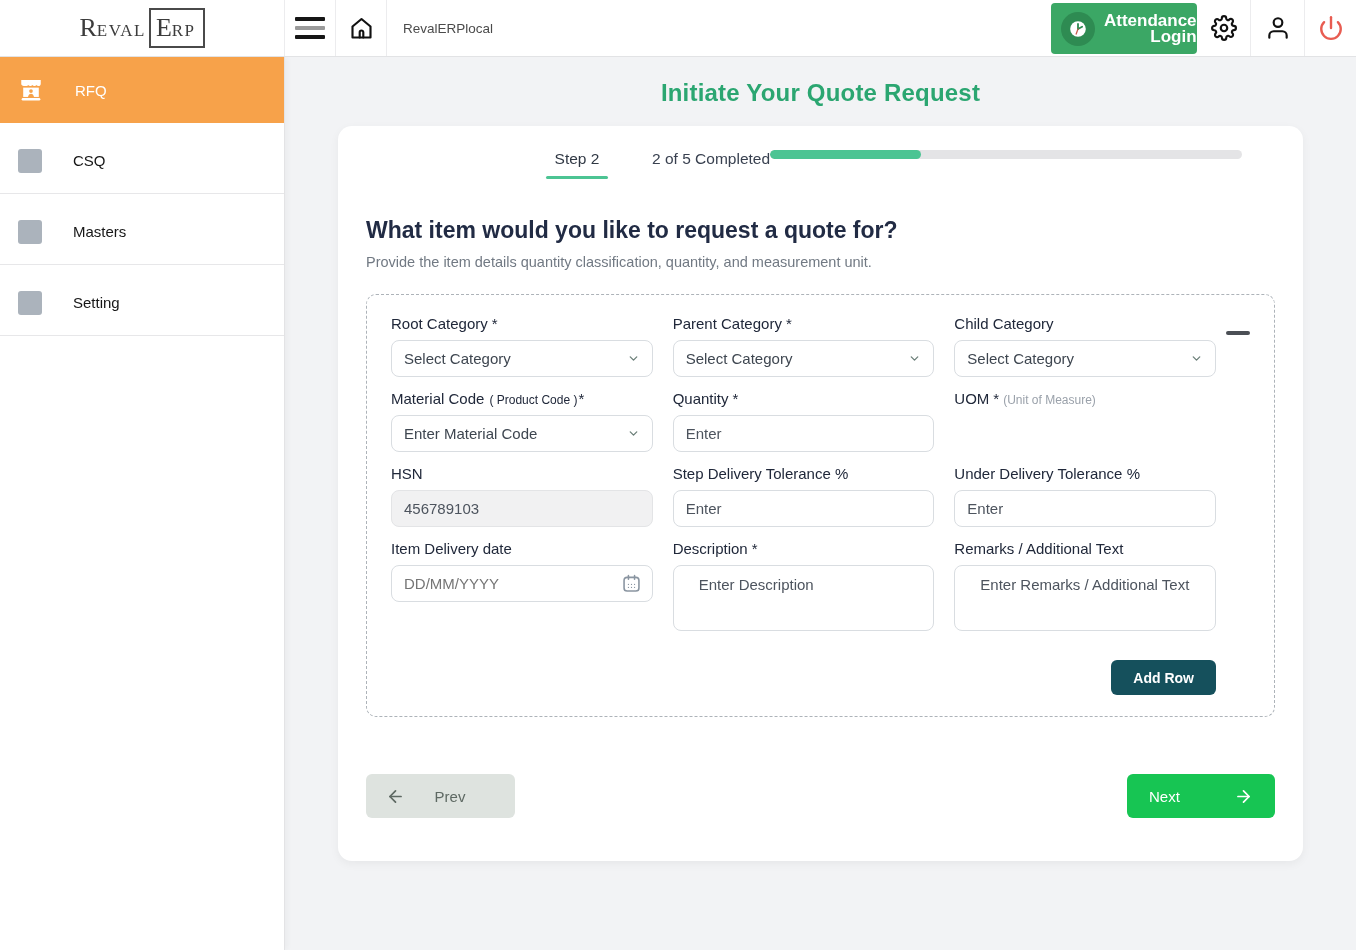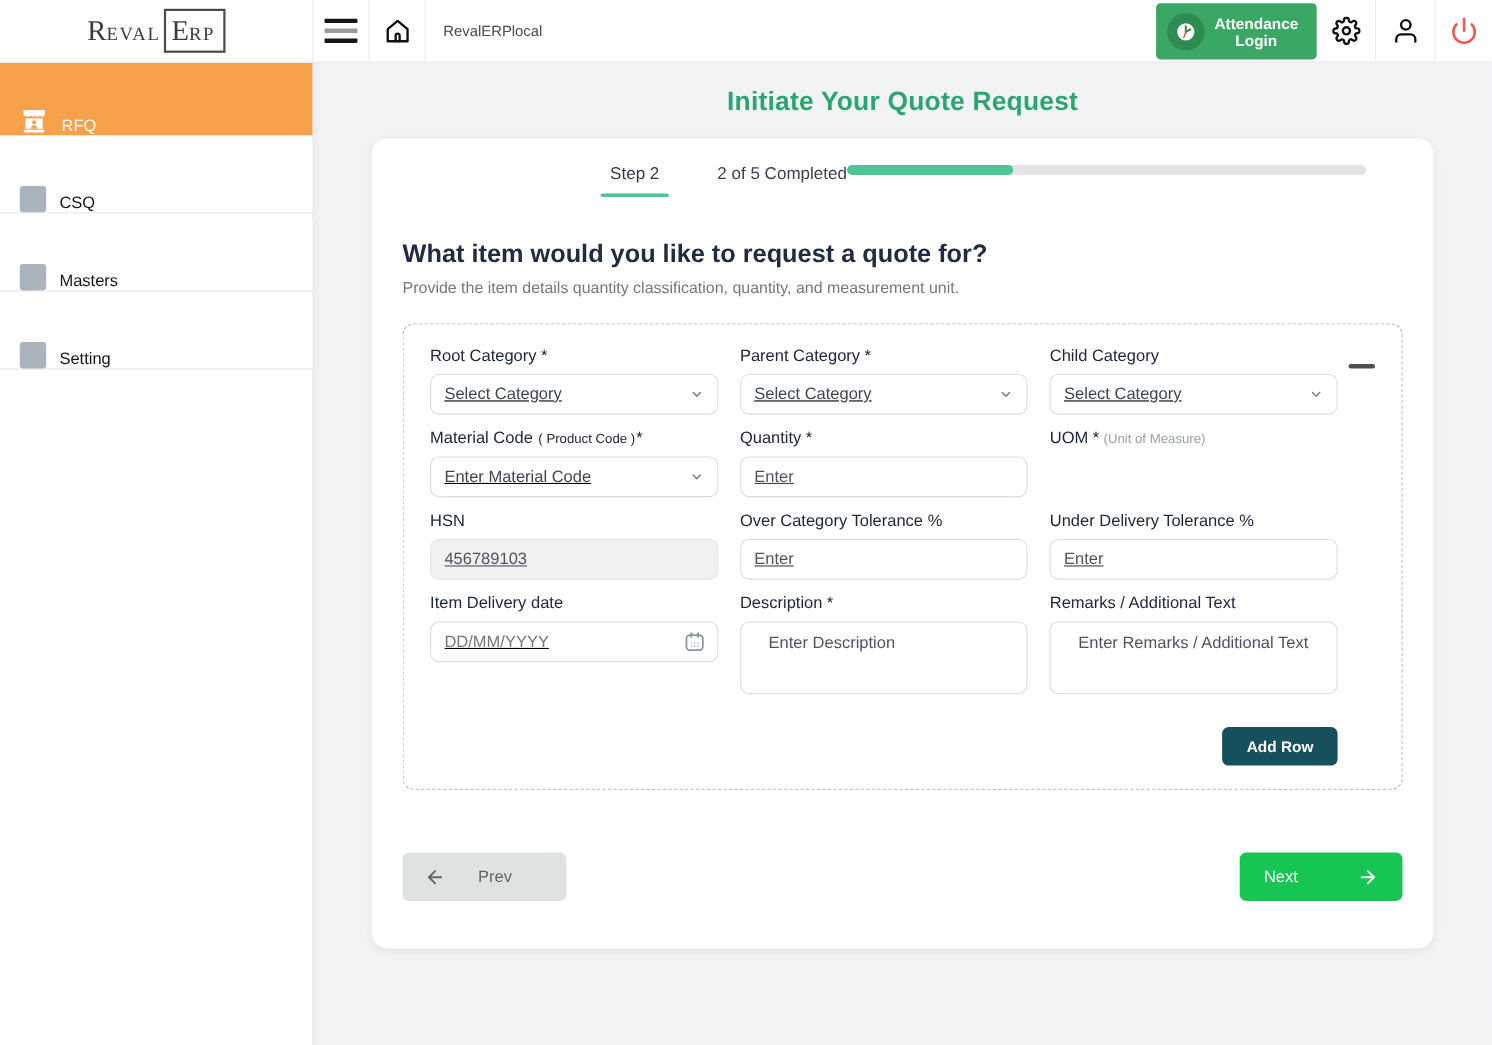--- a/index.html
+++ b/index.html
@@ -18,27 +18,27 @@
   .hbtn { width:50px; display:flex; align-items:center; justify-content:center; background:none; border:none; cursor:pointer; }
   .vsep { width:1px; background:#ECECEE; }
   .hamburger { display:flex; flex-direction:column; gap:5px; }
   .hamburger i { display:block; width:30px; height:4px; background:#161616; border-radius:1px; }
   .hamburger i.mid { background:#9A9A9A; }
   .workspace { display:flex; align-items:center; padding-left:16px; font-size:13.5px; color:#4B4B4B; }
   .topbar-right { margin-left:auto; display:flex; align-items:stretch; }
   .attn-btn { margin:3px 0; height:51px; width:146px; background:#3BA765; border:none; border-radius:4px;
               display:flex; align-items:center; gap:9px; padding:0 10px; cursor:pointer; }
   .attn-ic { width:34px; height:34px; border-radius:50%; background:#2E8B52; display:flex; align-items:center; justify-content:center; flex:0 0 auto; }
-  .attn-txt { color:#fff; font-size:14px; font-weight:700; line-height:16px; text-align:center; }
+  .attn-txt { color:#fff; font-size:17px; font-weight:700; line-height:16px; text-align:right; }
   .icon-cell { width:53px; display:flex; align-items:center; justify-content:center; background:none; border:none; cursor:pointer; }
 
   
   .sidebar { position:fixed; top:57px; left:0; bottom:0; width:285px; background:#fff;
              border-right:1px solid #E3E3E5; box-shadow:2px 0 6px rgba(0,0,0,.04); z-index:10; }
-  .side-item { height:66px; display:flex; align-items:flex-end; gap:12px; padding-left:18px;
+  .side-item { height:66px; display:flex; align-items:center; gap:31px; padding-left:18px;
                border-bottom:1px solid #E7E7E9; margin-bottom:5px; background:#fff; cursor:pointer; }
   .side-item .ph-ic { width:24px; height:24px; border-radius:3px; background:#ABB3BC; }
   .side-item .lbl { font-size:15px; color:#161616; font-weight:500; }
   .side-item.active { background:#F7A24A; border-bottom:none; }
   .side-item.active .lbl { color:#fff; }
 
   
   .main { margin-left:285px; height:893px; margin-top:57px; background:#F2F3F5; padding-top:22px; }
   .page-title { text-align:center; color:#2BA671; font-size:24px; font-weight:700; letter-spacing:.2px; }
   .card { width:965px; margin:19px auto 0; background:#fff; border-radius:14px;
@@ -57,21 +57,21 @@
   .q-desc { font-size:14.5px; color:#717983; margin-bottom:24px; }
 
   
   .item-block { border:1px dashed #ADB3B9; border-radius:10px; padding:20px 24px 21px; display:flex; }
   .fields-wrap { flex:1; }
   .fgrid { display:grid; grid-template-columns:repeat(3,1fr); column-gap:20px; row-gap:13px; }
   .field-label { font-size:15px; color:#20283A; font-weight:500; margin-bottom:8px; display:flex; align-items:baseline; }
   .field-label .req { margin-left:4px; color:#20283A; }
   .field-label .hint { font-size:12px; margin-left:5px; color:#20283A; }
   .field-label .hint.gray { color:#9AA1AA; margin-left:4px; }
-  .select, .text-input, .input-with-icon { height:37px; border:1px solid #D9DDE1; border-radius:8px; background:#fff;text-decoration:underline; }
+  .select, .text-input, .input-with-icon { height:37px; border:1px solid #D9DDE1; border-radius:8px; background:#fff; }
   .select { display:flex; align-items:center; justify-content:space-between; padding:0 12px; cursor:pointer; }
   .select .val { font-size:15px; color:#3E4650; }
   .text-input { width:100%; padding:12px 12px; font-size:15px; color:#3E4650; font-family:"Liberation Sans", sans-serif; outline:none; }
   .text-input::placeholder, .area-input::placeholder { color:#4D545E; opacity:1; }
   .text-input.readonly { background:#F1F1F2; border-color:#E3E4E6; color:#4D545E; }
   .input-with-icon { display:flex; align-items:center; padding:0 10px 0 0; }
   .input-with-icon input { flex:1; height:100%; border:none; background:none; outline:none; padding:0 12px;
                            font-size:15px; color:#3E4650; font-family:"Liberation Sans", sans-serif; }
   .area-input { width:100%; height:66px; border:1px solid #D9DDE1; border-radius:8px; resize:none;
                 padding:10px 25px; font-size:15px; color:#b91c1c; font-family:"Liberation Sans", sans-serif; outline:none; }
@@ -272,21 +272,21 @@
 
           <div>
             <div class="field-label">
                 <span>HSN</span>
               </div>
             <input class="text-input readonly" readonly="" value="456789103" style="">
           </div>
 
           <div>
             <div class="field-label">
-                <span>Over Category Tolerance %</span>
+                <span>Step Delivery Tolerance %</span>
               </div>
             <input class="text-input" placeholder="Enter" style="">
           </div>
 
           <div>
             <div class="field-label">
                 <span>Under Delivery Tolerance %</span>
               </div>
             <input class="text-input" placeholder="Enter" style="">
           </div>

